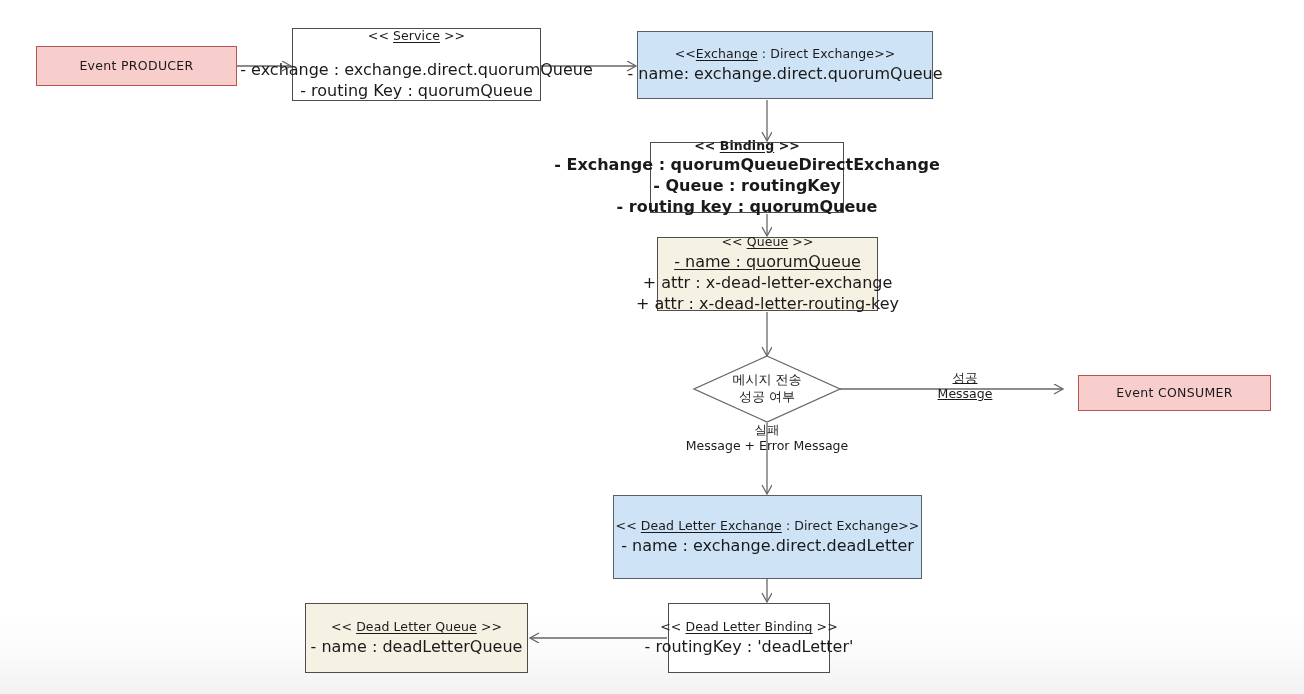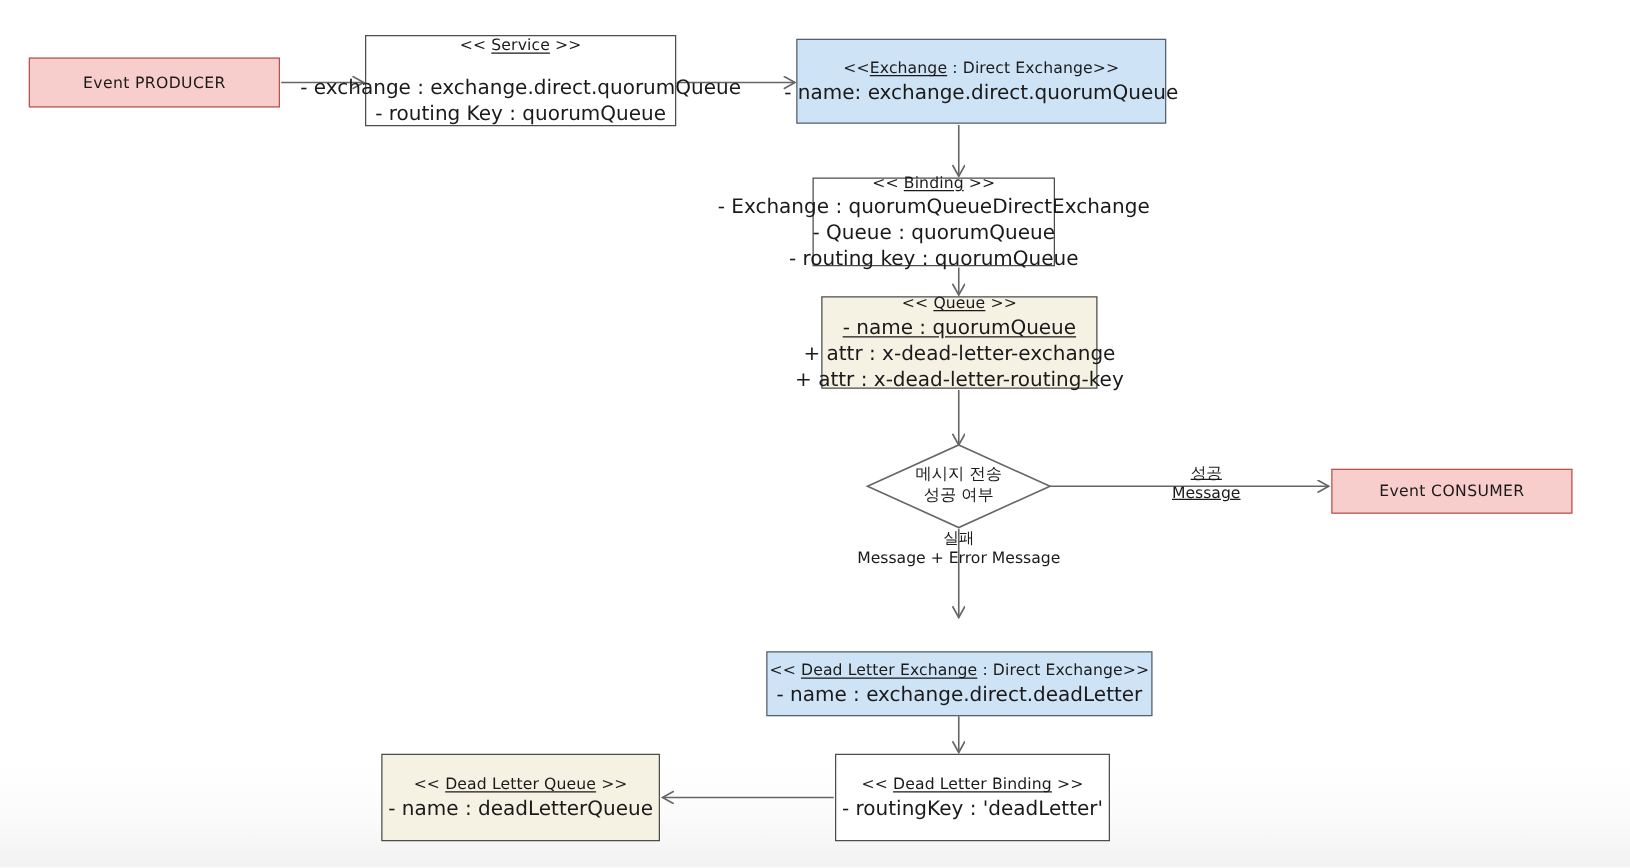--- a/index.html
+++ b/index.html
@@ -41,21 +41,21 @@
     white-space: nowrap;
   }
   .node .title u { text-decoration: underline; text-underline-offset: 2px; }
   .node .line {
     font-size: 16px;
     white-space: nowrap;
   }
   .node .line.u { text-decoration: underline; text-underline-offset: 2px; }
   .node .gap { height: 9px; }
 
-  .pink   { background: #f8cecc; border-color: #b85450; }
+  .pink   { background: #f8cecc; border-color: #b85450; margin-left: 13px; }
   .blue   { background: #cfe3f7; border-color: #57606b; }
   .beige  { background: #f5f2e4; border-color: #4d4d4d; }
   .white  { background: #ffffff; border-color: #4d4d4d; }
 
   .plain-label {
     font-size: 12.5px;
     letter-spacing: 0.3px;
   }
 
   .diamond-wrap {
@@ -128,24 +128,24 @@
     <div class="title" style="margin-bottom:14px;"><span>&lt;&lt; </span><u>Service</u><span> &gt;&gt;</span></div>
     <div class="line">- exchange : exchange.direct.quorumQueue</div>
     <div class="line">- routing Key : quorumQueue</div>
   </div>
 
   <div class="node blue" style="left:637px; top:31px; width:296px; height:68px;">
     <div class="title"><span>&lt;&lt;</span><u>Exchange</u><span> : Direct Exchange&gt;&gt;</span></div>
     <div class="line">- name: exchange.direct.quorumQueue</div>
   </div>
 
-  <div class="node white" style="left:650px; top:142px; width:194px; height:71px;">
+  <div class="node white" style="left:650px; top:142px; width:194px; height:71px;font-weight:bold;">
     <div class="title"><span>&lt;&lt; </span><u>Binding</u><span> &gt;&gt;</span></div>
     <div class="line">- Exchange : quorumQueueDirectExchange</div>
-    <div class="line">- Queue : quorumQueue</div>
+    <div class="line">- Queue : routingKey</div>
     <div class="line">- routing key : quorumQueue</div>
   </div>
 
   <div class="node beige" style="left:657px; top:237px; width:221px; height:74px;">
     <div class="title"><span>&lt;&lt; </span><u>Queue</u><span> &gt;&gt;</span></div>
     <div class="line u">- name : quorumQueue</div>
     <div class="gap"></div>
     <div class="line">+ attr : x-dead-letter-exchange</div>
     <div class="line">+ attr : x-dead-letter-routing-key</div>
   </div>
@@ -154,31 +154,31 @@
     <div class="diamond-text">
       <span>메시지 전송</span>
       <span>성공 여부</span>
     </div>
   </div>
 
   <div class="node pink" style="left:1065px; top:375px; width:193px; height:36px;">
     <span class="plain-label">Event CONSUMER</span>
   </div>
 
-  <div class="node blue" style="left:613px; top:521px; width:309px; height:52px;">
+  <div class="node blue" style="left:613px; top:495px; width:309px; height:84px;">
     <div class="title"><span>&lt;&lt; </span><u>Dead Letter Exchange</u><span> : Direct Exchange&gt;&gt;</span></div>
     <div class="line">- name : exchange.direct.deadLetter</div>
   </div>
 
   <div class="node beige" style="left:305px; top:603px; width:223px; height:70px;">
     <div class="title"><span>&lt;&lt; </span><u>Dead Letter Queue</u><span> &gt;&gt;</span></div>
     <div class="line">- name : deadLetterQueue</div>
   </div>
 
-  <div class="node white" style="left:668px; top:603px; width:220px; height:70px;">
+  <div class="node white" style="left:668px; top:603px; width:162px; height:70px;">
     <div class="title"><span>&lt;&lt; </span><u>Dead Letter Binding</u><span> &gt;&gt;</span></div>
     <div class="line">- routingKey : 'deadLetter'</div>
   </div>
 
   <div class="edge-label" style="left:900px; top:370px; width:130px;text-decoration:underline;">
     <div>성공</div>
     <div>Message</div>
   </div>
 
   <div class="edge-label" style="left:612px; top:422px; width:310px;">

